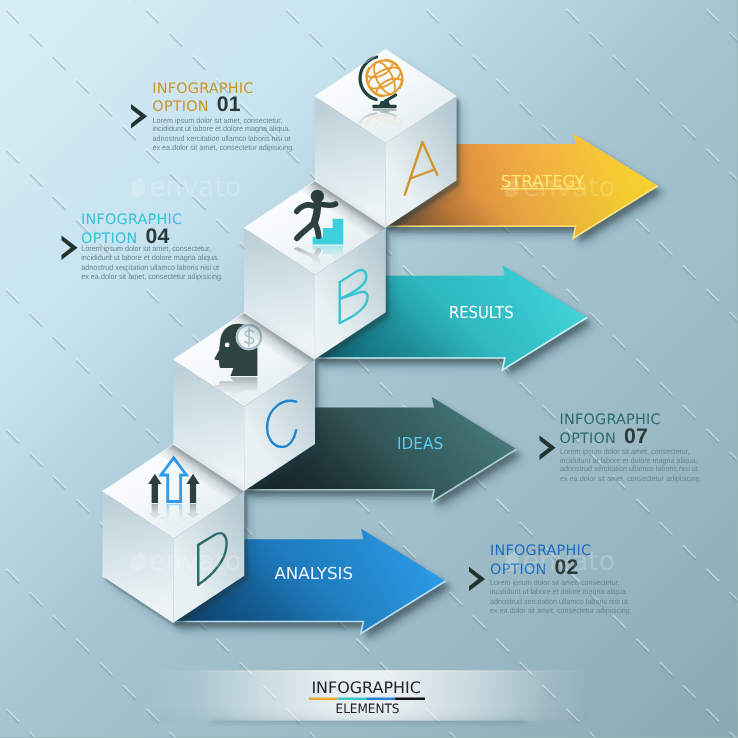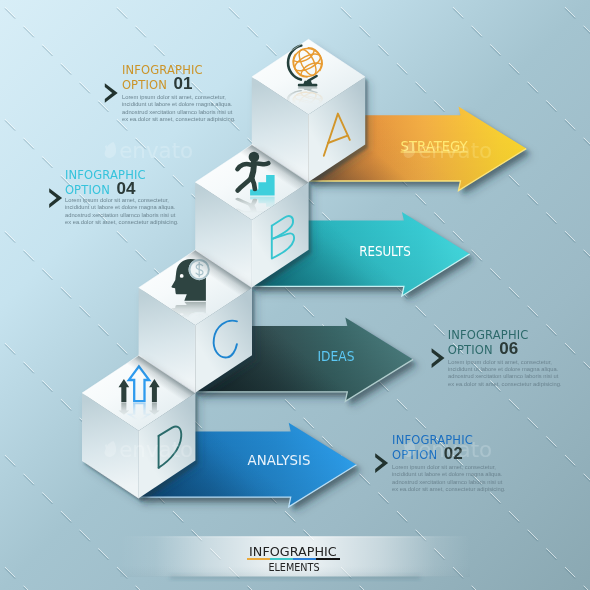--- a/index.html
+++ b/index.html
@@ -486,42 +486,42 @@
 <div><span>OPTION</span><span class="opt-num">04</span></div>
 </div>
 <div class="txt opt-body" style="left:65.40px;top:196.00px;transform:scaleX(0.932)">
 <div>Lorem ipsum dolor sit amet, consectetur,</div>
 <div>incididunt ut labore et dolore magna aliqua.</div>
 <div>adnostrud xercitation ullamco laboris nisi ut</div>
 <div>ex ea.dolor sit amet, consectetur adipisicing.</div>
 </div>
 <div class="txt opt-block" style="left: 447.7px; top: 328.9px; color: rgb(45, 106, 107);">
 <div><span>INFOGRAPHIC</span></div>
-<div><span>OPTION</span><span class="opt-num">06</span></div>
+<div><span>OPTION</span><span class="opt-num">07</span></div>
 </div>
 <div class="txt opt-body" style="left:448.40px;top:357.50px;transform:scaleX(0.932)">
 <div>Lorem ipsum dolor sit amet, consectetur,</div>
 <div>incididunt ut labore et dolore magna aliqua.</div>
 <div>adnostrud xercitation ullamco laboris nisi ut</div>
 <div>ex ea.dolor sit amet, consectetur adipisicing.</div>
 </div>
 <div class="txt opt-block" style="left: 392.1px; top: 433.9px; color: rgb(26, 110, 192);">
 <div><span>INFOGRAPHIC</span></div>
 <div><span>OPTION</span><span class="opt-num">02</span></div>
 </div>
 <div class="txt opt-body" style="left:392.30px;top:462.60px;transform:scaleX(0.932)">
 <div>Lorem ipsum dolor sit amet, consectetur,</div>
 <div>incididunt ut labore et dolore magna aliqua.</div>
 <div>adnostrud xercitation ullamco laboris nisi ut</div>
 <div>ex ea.dolor sit amet, consectetur adipisicing.</div>
 </div>
 <div class="txt arrow-label" style="left: 434.15px; top: 145.75px; transform: translate(-50%, -50%) scaleX(1); color: rgb(255, 233, 116); text-decoration: underline;">STRATEGY</div>
 <div class="txt arrow-label" style="left: 384.5px; top: 250.95px; transform: translate(-50%, -50%) scaleX(0.9); color: rgb(255, 255, 255);">RESULTS</div>
 <div class="txt arrow-label" style="left: 336.3px; top: 355.75px; transform: translate(-50%, -50%) scaleX(0.93); color: rgb(92, 200, 245);">IDEAS</div>
-<div class="txt arrow-label" style="left: 279px; top: 460.05px; transform: translate(-50%, -50%) scaleX(1.01); color: rgb(234, 243, 251);">ANALYSIS</div>
+<div class="txt arrow-label" style="left: 251px; top: 460.05px; transform: translate(-50%, -50%) scaleX(1.01); color: rgb(234, 243, 251);">ANALYSIS</div>
 <div class="txt banner-t1" style="left:292.9px;top:550.5px;transform:translate(-50%,-50%) scaleX(1.0)">INFOGRAPHIC</div>
 <div class="banner-rule">
         <i style="background: rgb(235, 169, 60);"></i>
         <i style="background: rgb(62, 200, 200);"></i>
         <i style="background: rgb(41, 128, 216);"></i>
         <i style="background: rgb(20, 20, 20);"></i>
       </div>
 <div class="txt banner-t2" style="left:293.6px;top:567.25px;transform:translate(-50%,-50%) scaleX(0.936)">ELEMENTS</div>
 <div class="wm" style="left:103.8px;top:139.6px">
         <svg class="wm-leaf" viewBox="0 0 12.8 16.1">

